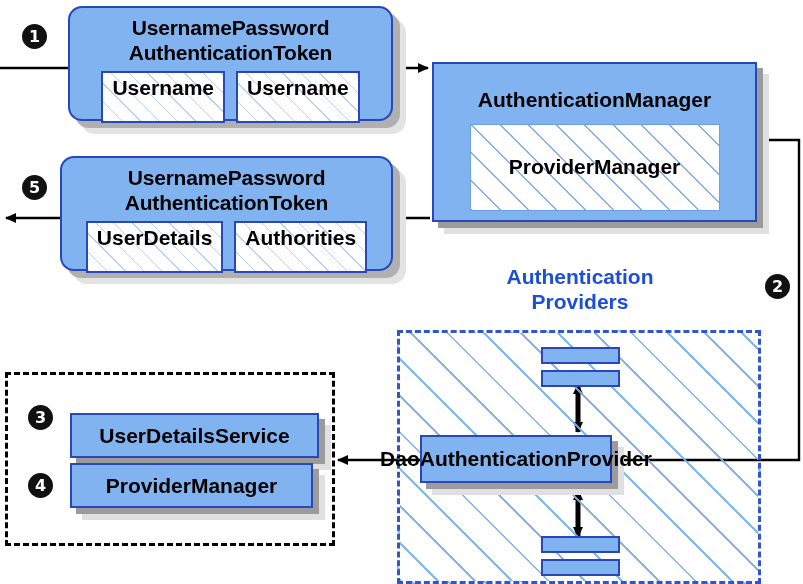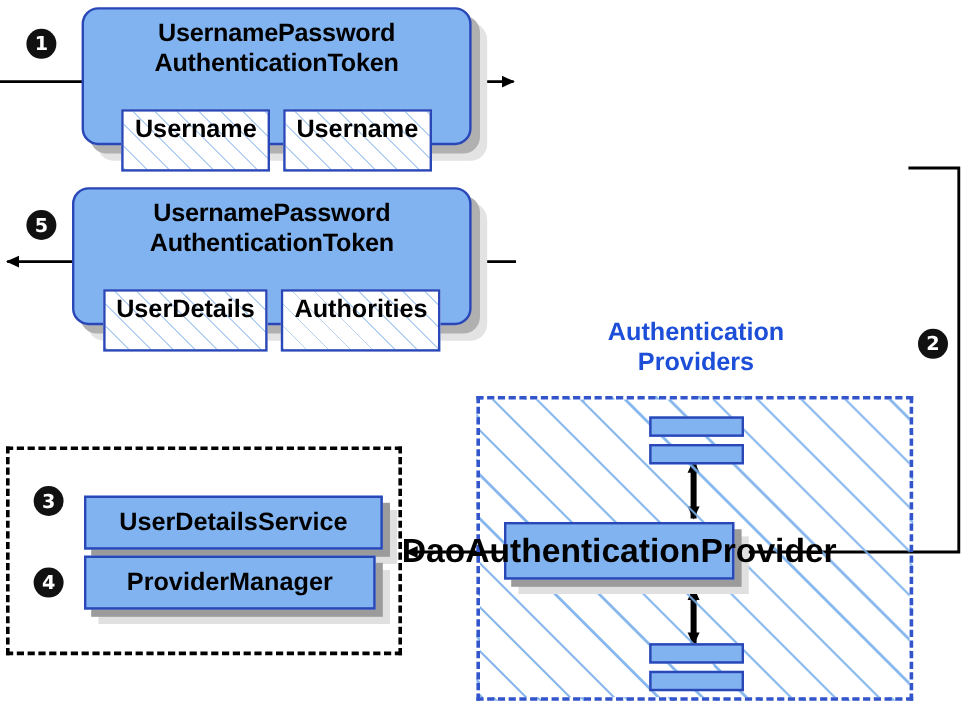--- a/index.html
+++ b/index.html
@@ -7,21 +7,20 @@
        font-family:"Liberation Sans","DejaVu Sans",sans-serif;}
   #stage{position:absolute;left:0;top:0;width:803px;height:584px;}
 
   
   .abs{position:absolute;box-sizing:border-box;}
   .shadow2{ 
     box-shadow: 6px 6px 0 0 #9b9b9b, 12px 12px 0 0 #e0e0e0;
   }
   .shadowRound{
     box-shadow: 7px 7px 0 0 #b0b0b0, 13px 13px 0 0 #e3e3e3;
-    gap: 20px;
   }
 
   
   .token{
     background:#80b3f0;border:2px solid #2a47b8;border-radius:14px;
     display:flex;flex-direction:column;align-items:center;
   }
   .token .title{
     color:#000;font-weight:bold;font-size:21px;line-height:25px;
     text-align:center;margin-top:7px;white-space:pre-line;letter-spacing:-0.2px;
@@ -110,20 +109,26 @@
 
   <div class="abs token shadowRound" style="left:68px;top:6px;width:325px;height:115px;">
     <div class="title">UsernamePassword
 AuthenticationToken</div>
     <div class="fields">
       <div class="field">Username</div>
       <div class="field">Username</div>
     </div>
   </div>
 
+  <div class="abs rect shadow2" style="left:432px;top:62px;width:325px;height:160px;flex-direction:column;">
+    <div style="font-size:21px;margin-top:14px;">AuthenticationManager</div>
+    <div class="hatchwhite" style="width:248px;height:85px;margin-top:12px;">
+      <span style="font-weight:bold;font-size:21px;">ProviderManager</span>
+    </div>
+  </div>
 
   <div class="abs circnum" style="left:22px;top:175px;">5</div>
 
   <div class="abs token shadowRound" style="left:60px;top:156px;width:333px;height:115px;">
     <div class="title">UsernamePassword
 AuthenticationToken</div>
     <div class="fields">
       <div class="field">UserDetails</div>
       <div class="field">Authorities</div>
     </div>
@@ -133,21 +138,21 @@
 Providers</div>
 
   <div class="abs circnum" style="left:765px;top:274px;">2</div>
 
   <div class="abs providers-region" style="left:397px;top:330px;width:364px;height:254px;"></div>
 
   <div class="abs rect" style="left:541px;top:347px;width:79px;height:17px;"></div>
   <div class="abs rect" style="left:541px;top:370px;width:79px;height:17px;"></div>
 
   <div class="abs rect shadow2" style="left:420px;top:435px;width:192px;height:48px;">
-    <span style="font-size:28px;">DaoAuthenticationProvider</span>
+    <span style="font-size:21px;">DaoAuthenticationProvider</span>
   </div>
 
   <div class="abs rect" style="left:541px;top:536px;width:79px;height:17px;"></div>
   <div class="abs rect" style="left:541px;top:559px;width:79px;height:17px;"></div>
 
   <div class="abs dashbox" style="left:5px;top:372px;width:330px;height:174px;"></div>
 
   <div class="abs circnum" style="left:28px;top:405px;">3</div>
 
   <div class="abs rect shadow2" style="left:70px;top:413px;width:249px;height:45px;">

